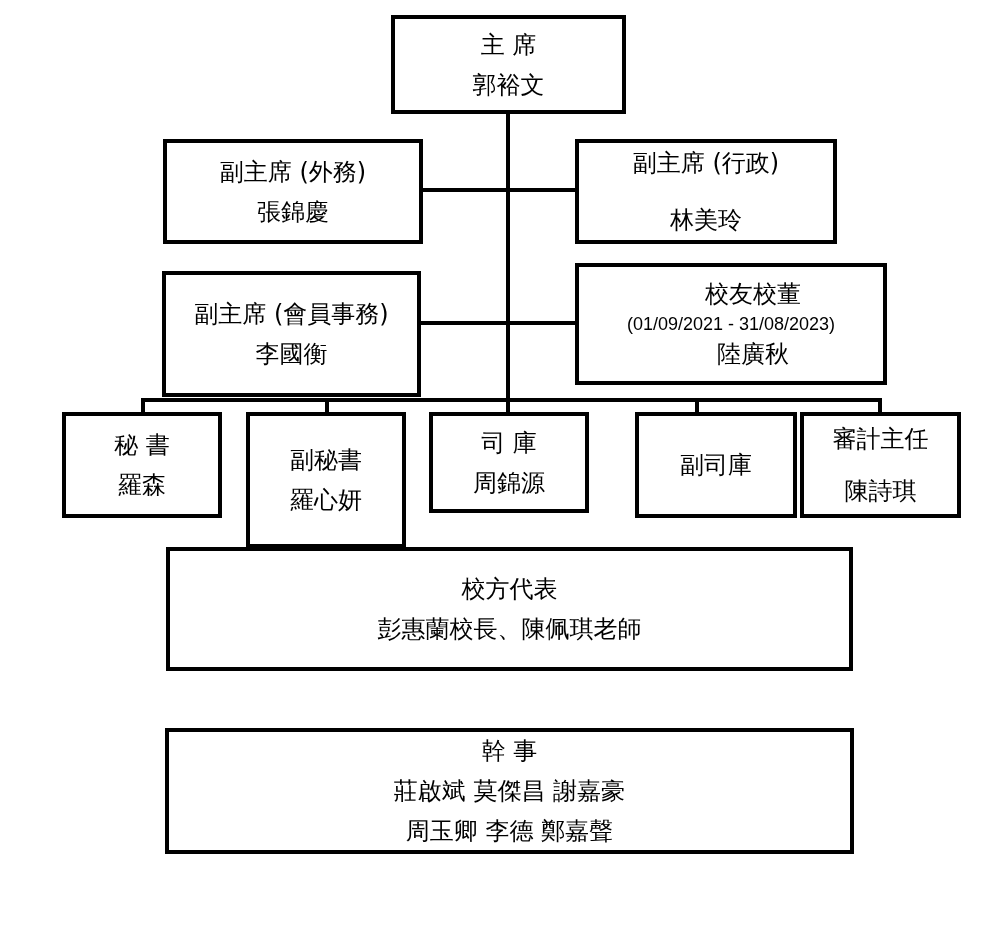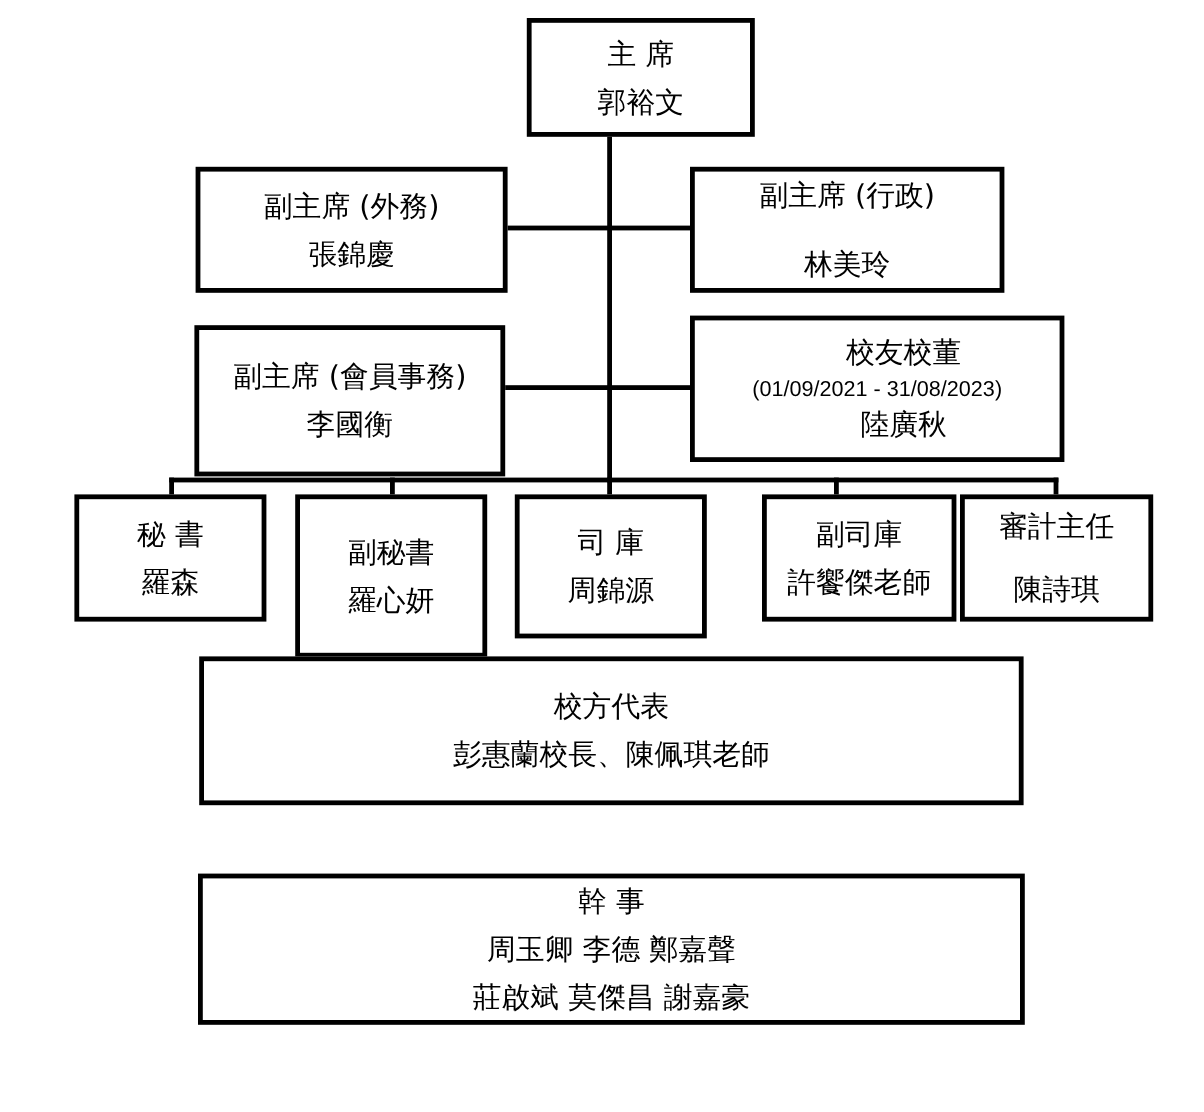--- a/index.html
+++ b/index.html
@@ -19,21 +19,21 @@
 <div class="line" style="left:506px; top:111px; width:4px; height:291px;"></div>
 <div class="line" style="left:420px; top:188px; width:158px; height:4px;"></div>
 <div class="line" style="left:418px; top:321px; width:160px; height:4px;"></div>
 <div class="line" style="left:141px; top:398px; width:741px; height:4px;"></div>
 <div class="line" style="left:141px; top:398px; width:4px; height:16px;"></div>
 <div class="line" style="left:325px; top:398px; width:4px; height:16px;"></div>
 <div class="line" style="left:506px; top:398px; width:4px; height:16px;"></div>
 <div class="line" style="left:695px; top:398px; width:4px; height:16px;"></div>
 <div class="line" style="left:878px; top:398px; width:4px; height:16px;"></div>
 
-<div class="box" style="left:391px; top:15px; width:190px; height:99px;margin-left:48px;">
+<div class="box" style="left:391px; top:15px; width:235px; height:99px;">
   <div class="t">主 席</div>
   <div class="t">郭裕文</div>
 </div>
 
 <div class="box" style="left:163px; top:139px; width:260px; height:105px;">
   <div class="t">副主席 (外務)</div>
   <div class="t">張錦慶</div>
 </div>
 <div class="box" style="left:575px; top:139px; width:262px; height:105px;justify-content:space-between;">
   <div class="t">副主席 (行政)</div>
@@ -51,35 +51,34 @@
 </div>
 
 <div class="box" style="left:62px; top:412px; width:160px; height:106px;">
   <div class="t">秘 書</div>
   <div class="t">羅森</div>
 </div>
 <div class="box" style="left:246px; top:412px; width:160px; height:136px;">
   <div class="t">副秘書</div>
   <div class="t">羅心妍</div>
 </div>
-<div class="box" style="left:429px; top:412px; width:160px; height:120px;">
+<div class="box" style="left:429px; top:412px; width:160px; height:101px;">
   <div class="t">司 庫</div>
   <div class="t">周錦源</div>
 </div>
 <div class="box" style="left:615px; top:412px; width:162px; height:106px;margin-left:20px;">
   <div class="t">副司庫</div>
-  <div class="t">許饗傑老師</div>
 </div>
 <div class="box" style="left:800px; top:412px; width:161px; height:106px;gap:12px;">
   <div class="t">審計主任</div>
   <div class="t">陳詩琪</div>
 </div>
 
 <div class="box" style="left:166px; top:547px; width:687px; height:124px;">
   <div class="t">校方代表</div>
   <div class="t">彭惠蘭校長、陳佩琪老師</div>
 </div>
 
 <div class="box" style="left:165px; top:728px; width:689px; height:126px;">
   <div class="t">幹 事</div>
+  <div class="t">莊啟斌  莫傑昌  謝嘉豪</div>
   <div class="t">周玉卿  李德  鄭嘉聲</div>
-  <div class="t">莊啟斌  莫傑昌  謝嘉豪</div>
 </div>
 
 </body></html>

